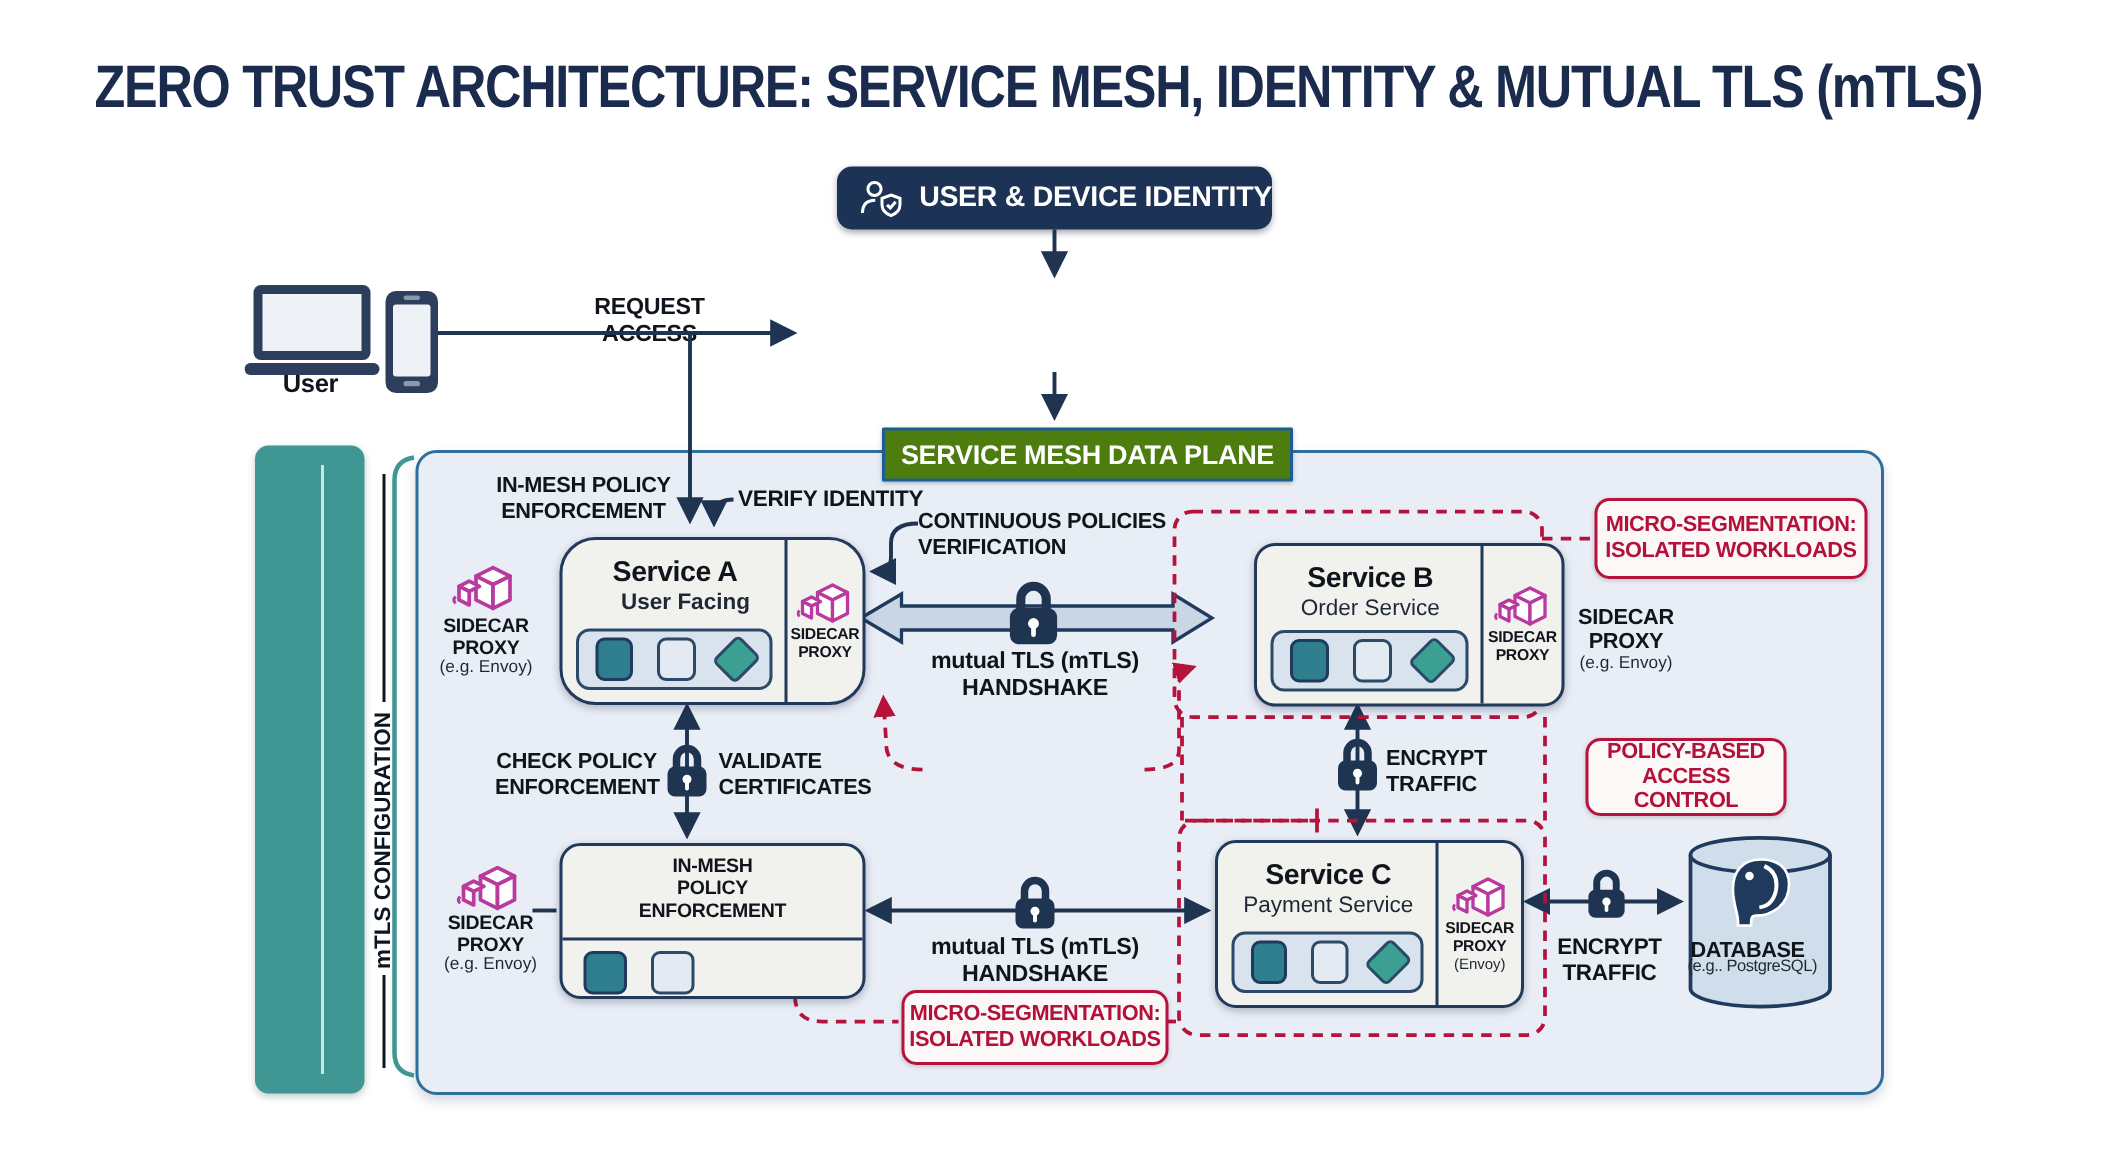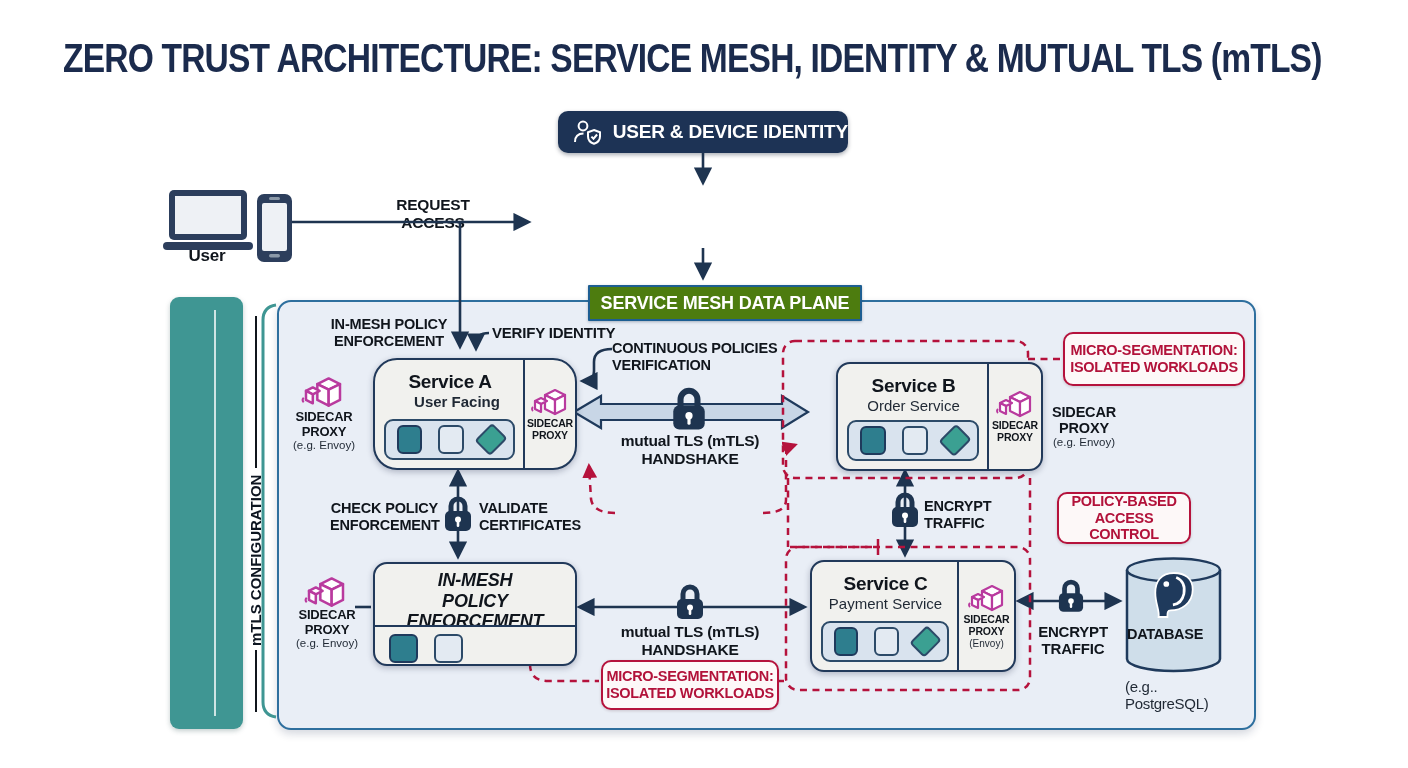--- a/index.html
+++ b/index.html
@@ -230,21 +230,21 @@
             <path d="M2,20 q-2,2 0,4"></path>
           </g>
       </svg>
       <div class="sc-label">SIDECAR
 PROXY</div>
       <div class="sc-sub">(Envoy)</div>
     </div>
   </div>
 
   <div class="svcbox" style="left:373px;top:562px;width:200px;height:100px;">
-    <div class="lbl ctr" style="left:0;right:0;top:6px;position:absolute;font-size:18px;font-style:italic;">IN-MESH
+    <div class="lbl ctr" style="left:0;right:0;top:6px;position:absolute;font-size:13px;">IN-MESH
 POLICY
 ENFORCEMENT</div>
     <div class="abs" style="left:0;right:0;top:61px;border-top:2.5px solid #21395a;"></div>
     <div class="abs" style="left:14px;top:70px;display:flex;gap:16px;">
       <div class="chip teal"></div>
       <div class="chip light"></div>
     </div>
   </div>
 
   <svg class="abs z3" style="left:301px;top:375px;" width="44" height="34" viewBox="0 0 38 30">
@@ -317,21 +317,21 @@
   <svg class="abs z3" style="left:1125px;top:556px;" width="97" height="118" viewBox="0 0 97 118">
     <path d="M2,14 V103 A46.5,12 0 0 0 95,103 V14" fill="#cfdeea" stroke="#1f3a5c" stroke-width="2.5"></path>
     <ellipse cx="48.5" cy="14" rx="46.5" ry="11.5" fill="#cfdeea" stroke="#1f3a5c" stroke-width="2.5"></ellipse>
   </svg>
   <svg class="abs z4" style="left:1152px;top:570px;" width="44" height="50" viewBox="0 0 40 44">
     <path d="M20,2 C8,2 3,10 3,20 C3,30 7,36 6,42 L14,42 C14,38 14,36 17,36 C26,36 37,30 37,17 C37,7 30,2 20,2 Z" fill="#1f3a5c" stroke="#ffffff" stroke-width="1.6"></path>
     <circle cx="13" cy="12" r="2.6" fill="#fff"></circle>
     <path d="M22,6 Q31,10 29,21 Q27,30 19,31" stroke="#fff" stroke-width="2.4" fill="none"></path>
   </svg>
   <div class="db-lbl" style="left:1127px;top:626px;width:94px;font-size:14.5px;">DATABASE</div>
-  <div class="db-lbl" style="left:1125px;top:678px;width:98px;font-size:15px;font-weight:400;color:#1f2834;">(e.g.. PostgreSQL)</div>
+  <div class="db-lbl" style="left:1125px;top:638px;width:98px;font-size:11px;font-weight:400;color:#1f2834;">(e.g.. PostgreSQL)</div>
 
   <svg class="abs z4" style="left:671px;top:386px;" width="36" height="46" viewBox="0 0 28 38">
     <path d="M7,17 V11 a7,7 0 0 1 14,0 V17" stroke="#1e3450" stroke-width="5" fill="none" stroke-linecap="round"></path>
     <rect x="1" y="16" width="26" height="20" rx="5" fill="#1e3450"></rect>
     <circle cx="14" cy="24.5" r="3" fill="#fff"></circle>
       <rect x="12.7" y="25.5" width="2.6" height="6.5" rx="1.3" fill="#fff"></rect>
   </svg>
   <svg class="abs z4" style="left:444px;top:494px;" width="28" height="40" viewBox="0 0 28 38">
     <path d="M7,17 V11 a7,7 0 0 1 14,0 V17" stroke="#1e3450" stroke-width="5" fill="none" stroke-linecap="round"></path>
     <rect x="1" y="16" width="26" height="20" rx="5" fill="#1e3450"></rect>

